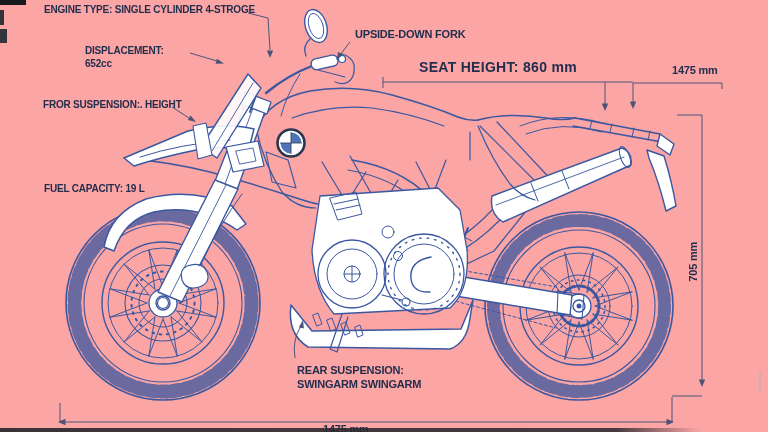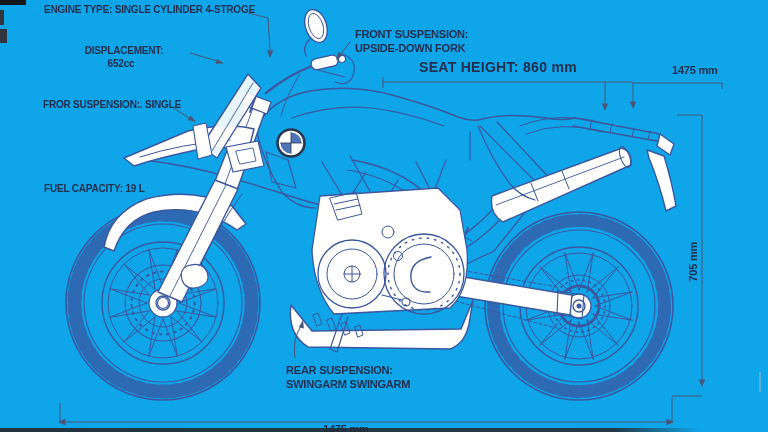--- a/index.html
+++ b/index.html
@@ -1,16 +1,16 @@
 <!DOCTYPE html>
 <html><head>
 <meta charset="utf-8">
 <style>
   html,body{margin:0;padding:0;background:#ffffff;}
-  .stage{position:relative;width:768px;height:432px;background:#0ea5e9;overflow:hidden;
+  .stage{position:relative;width:768px;height:432px;background:#fca5a5;overflow:hidden;
          font-family:"Liberation Sans",sans-serif;}
   .stage svg{position:absolute;left:0;top:0;}
   .lbl{position:absolute;font-weight:700;color:#222e4e;white-space:nowrap;}
   .s{font-size:10px;letter-spacing:-0.2px;line-height:13px;}
   .m{font-size:11px;letter-spacing:-0.2px;line-height:13.5px;}
   .l{font-size:14px;letter-spacing:0.3px;}
   .artifact{position:absolute;background:#17181c;}
 </style>
 </head>
 <body>
@@ -189,41 +189,40 @@
              M674,422 l-7.5,-3.2 l0,6.4 Z
              M224,63.5 L215.6,63.8 L217,58.8 Z
              M196,122 L187.8,120 L190.6,115.6 Z
              M336,60 L338.6,52.1 L342.8,55.1 Z
              M303,320 L303.9,328.4 L298.8,327.3 Z"></path>
   </g>
 </svg>
 
   <div class="lbl s" style="left:44px;top:3px">ENGINE TYPE: SINGLE CYLINDER 4-STROGE</div>
 
-  <div class="lbl s" style="left:74px;top:44px;width:100px;text-align:center">
+  <div class="lbl s" style="left:85px;top:44px;width:100px;text-align:left">
     <div>DISPLACEMENT:</div>
     <div style="padding-right:6px">652cc</div>
   </div>
 
-  <div class="lbl s" style="left:43px;top:98px">FROR SUSPENSION:. SINGLE</div>
+  <div class="lbl s" style="left:43px;top:98px">FROR SUSPENSION:. HEIGHT</div>
 
   <div class="lbl s" style="left:44px;top:182px">FUEL CAPACITY: 19 L</div>
 
   <div class="lbl m" style="left:355px;top:28px">
-    <div>FRONT SUSPENSION:</div>
     <div>UPSIDE-DOWN FORK</div>
   </div>
 
   <div class="lbl l" style="left:419px;top:59px">SEAT HEIGHT: 860 mm</div>
 
   <div class="lbl m" style="left:672px;top:64px">1475 mm</div>
 
   <div class="lbl m" style="left:664px;top:255px;width:60px;text-align:center;transform:rotate(-90deg)">705 mm</div>
 
-  <div class="lbl m" style="left:286px;top:364px">
+  <div class="lbl m" style="left:297px;top:364px">
     <div>REAR SUSPENSION:</div>
     <div>SWINGARM SWINGARM</div>
   </div>
 
   <div class="lbl m" style="left:323px;top:423px">1475 mm</div>
 
   <div class="artifact" style="left:0;top:0;width:26px;height:5px"></div>
   <div class="artifact" style="left:0;top:10px;width:4px;height:15px;background:#33353c"></div>
   <div class="artifact" style="left:0;top:29px;width:7px;height:14px;background:#33353c"></div>
   <div class="artifact" style="left:0;top:428px;width:700px;height:4px;background:linear-gradient(to right, rgba(38,38,44,0.9) 0%, rgba(38,38,44,0.85) 88%, rgba(38,38,44,0) 100%)"></div>

